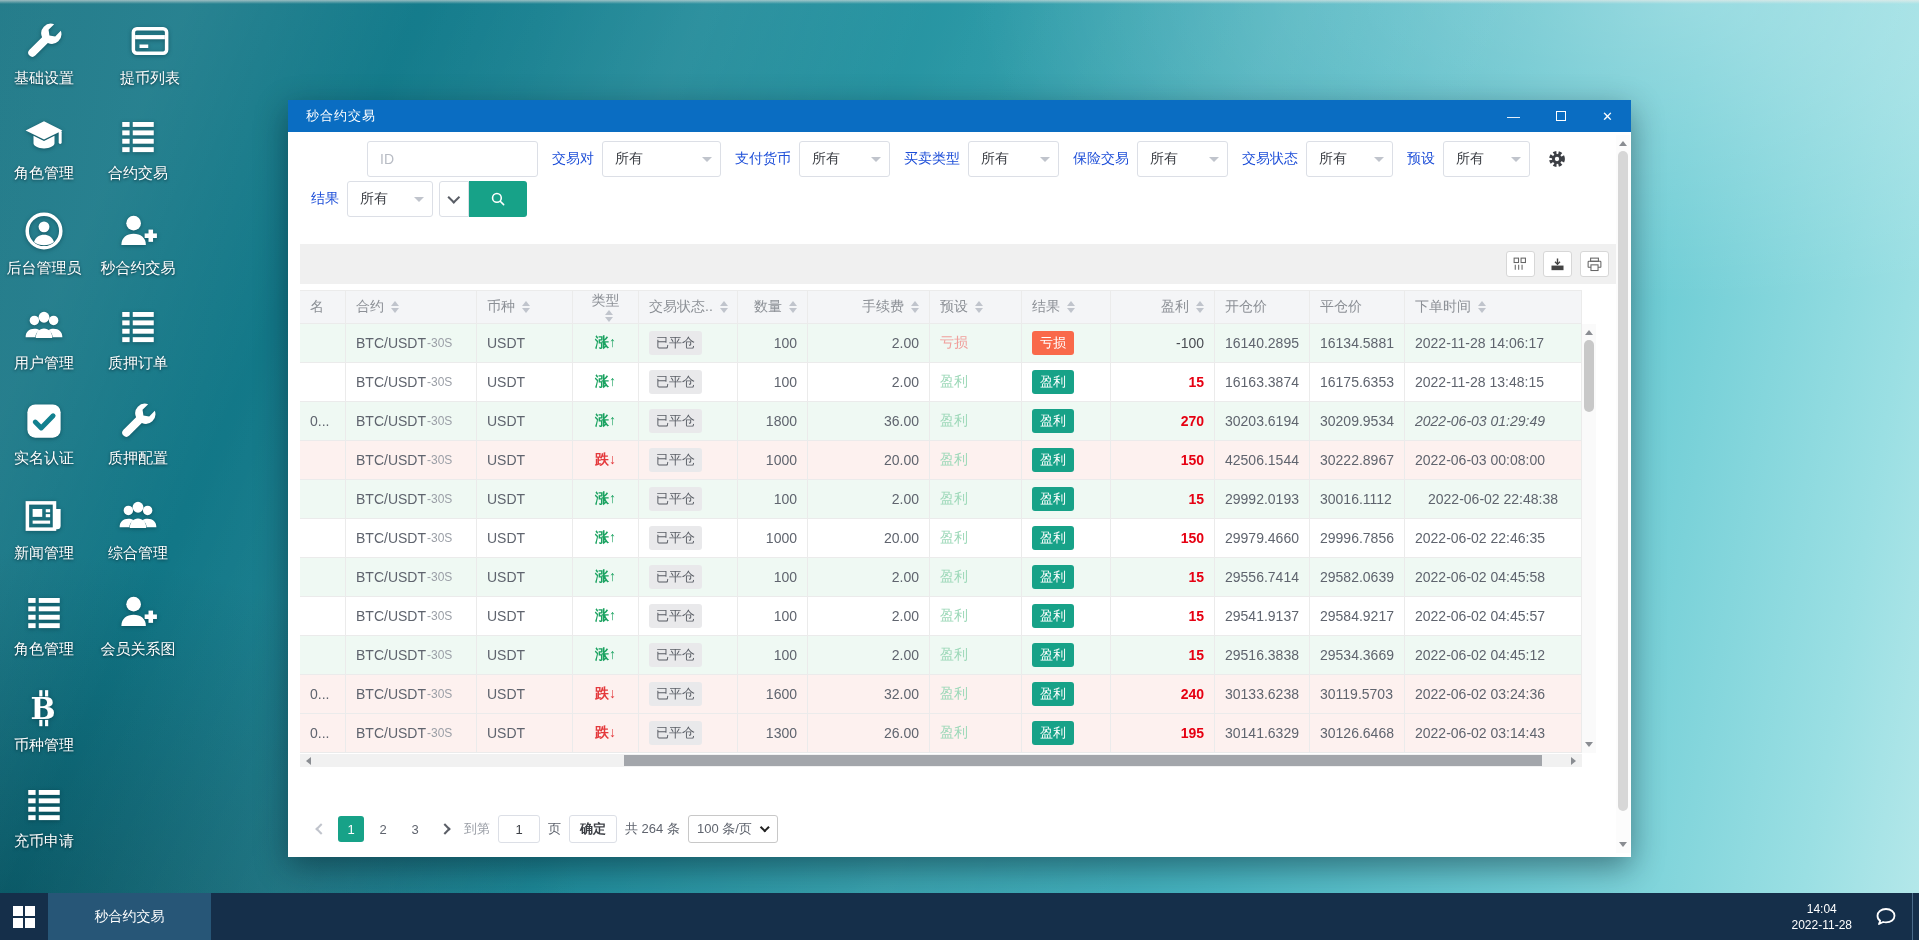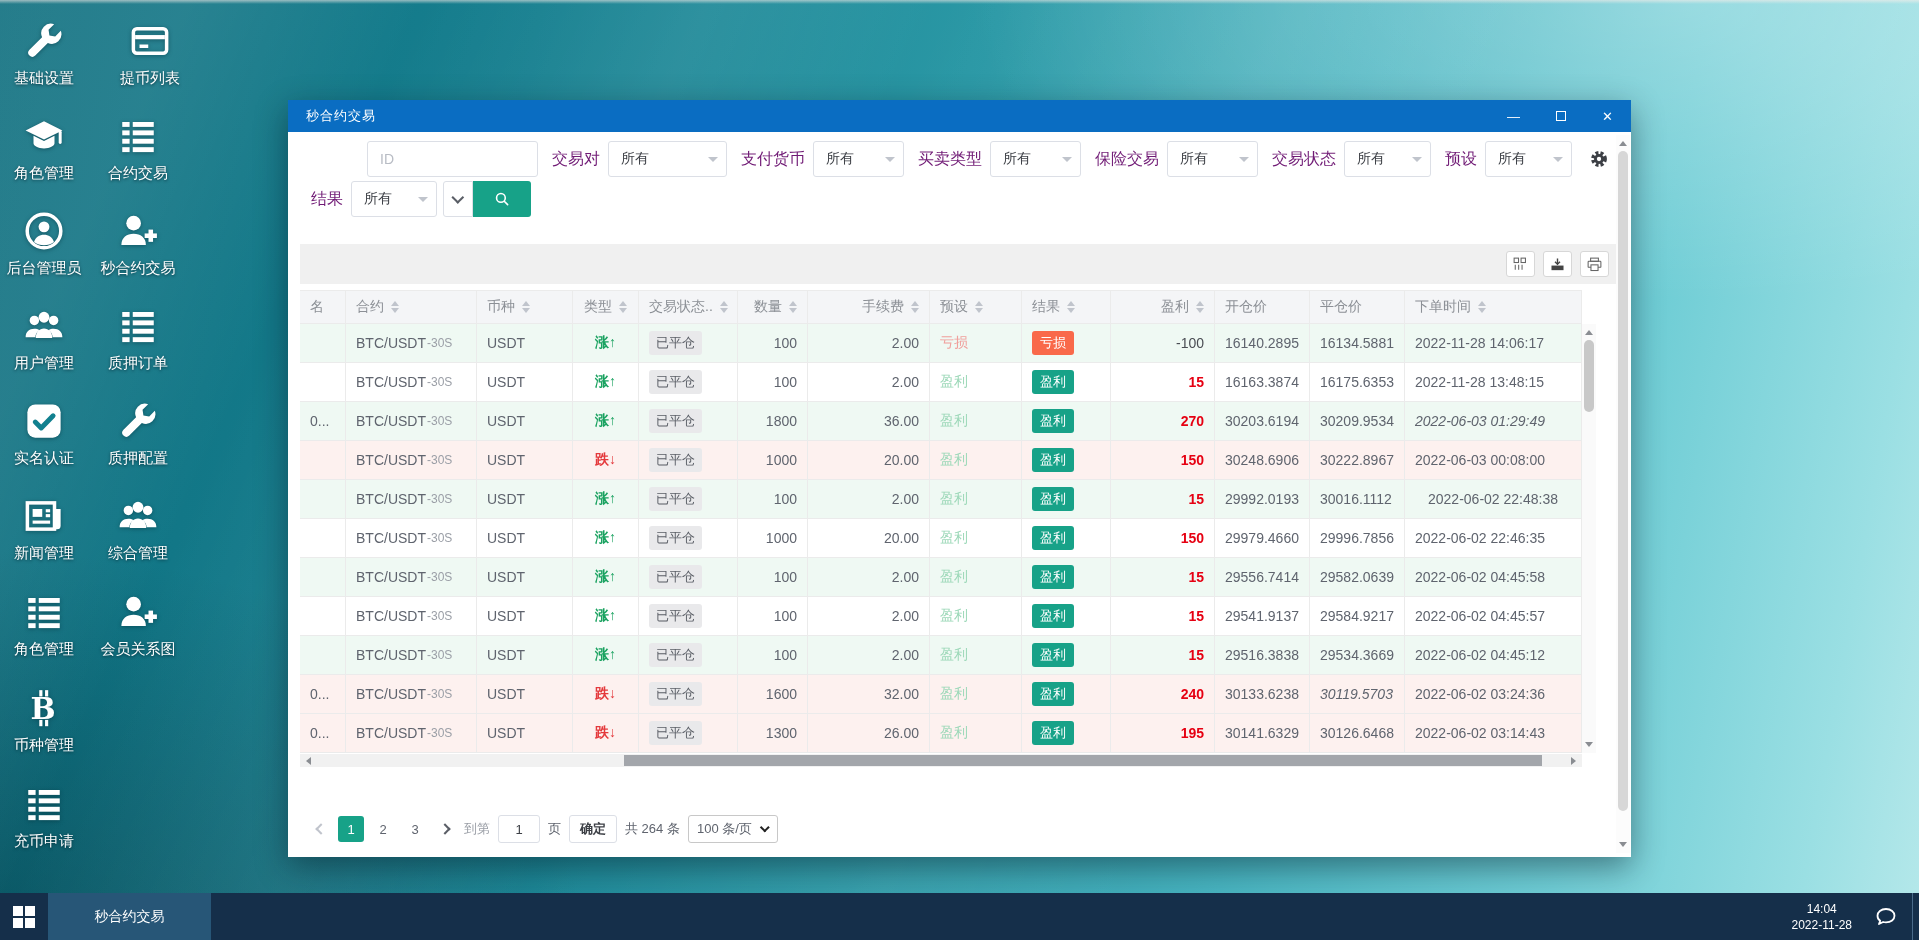--- a/index.html
+++ b/index.html
@@ -33,21 +33,21 @@
   .titlebar { height:32px; background:#0a6dc2; display:flex; align-items:center; color:#fff; }
   .titlebar .title { padding-left:18px; font-size:13px; letter-spacing:1px; }
   .titlebar .tb-btns { margin-left:auto; display:flex; height:100%; }
   .tb-btn { width:47px; height:100%; display:flex; align-items:center; justify-content:center;
     font-size:13px; color:#fff; cursor:pointer; }
   .tb-btn .maxbox { width:10px; height:10px; border:1px solid #fff; display:block; }
   .win-body { position:relative; width:100%; height:725px; background:#fff; overflow:hidden; }
   .frow { position:absolute; display:flex; align-items:center; height:36px; }
   .frow1 { left:0; top:9px; }
   .frow2 { left:23px; top:49px; }
-  .flabel { font-size:16px; color:#701a75; margin:0 8px 0 14px; white-space:nowrap;text-align:center; }
+  .flabel { font-size:14px; color:#1d4ed8; margin:0 8px 0 14px; white-space:nowrap;text-align:center; }
   .fsel { height:36px; border:1px solid #dcdfe6; border-radius:3px; background:#fff;
     display:flex; align-items:center; padding:0 8px 0 12px; font-size:14px; color:#3c3f45;
     cursor:pointer; }
   .fsel .val { flex:1; }
   .caret { width:0; height:0; border:5px solid transparent; border-top-color:#c0c4cc;
     margin:6px 0 0 14px; }
   .idinput { margin-left:79px; width:171px; height:36px; border:1px solid #dcdfe6;
     border-radius:3px; padding:0 12px; font-size:14px; color:#3c3f45;
     font-family:inherit; outline:none; }
   .idinput::placeholder { color:#b8bcc4; }
@@ -475,21 +475,21 @@
                 <i class="dn"></i>
               </span>
             </div>
             <div class="tcell" style="width: 96px;">
               <span>币种</span>
               <span class="sort">
                 <i class="up"></i>
                 <i class="dn"></i>
               </span>
             </div>
-            <div class="tcell al-center" style="width: 66px;">
+            <div class="tcell al-center" style="width: 66px; flex-direction: column;">
               <span>类型</span>
               <span class="sort">
                 <i class="up"></i>
                 <i class="dn"></i>
               </span>
             </div>
             <div class="tcell" style="width: 99px;">
               <span>交易状态..</span>
               <span class="sort">
                 <i class="up"></i>
@@ -697,21 +697,21 @@
             <div class="tcell" style="width: 92px;">
               <span class="preset-win">盈利</span>
             </div>
             <div class="tcell" style="width: 89px;">
               <span class="chip-result chip-win">盈利</span>
             </div>
             <div class="tcell al-right" style="width: 104px;">
               <span class="profit-pos">150</span>
             </div>
             <div class="tcell" style="width: 95px;">
-              <span>30248.6906</span>
+              <span>42506.1544</span>
             </div>
             <div class="tcell" style="width: 95px;">
               <span>30222.8967</span>
             </div>
             <div class="tcell" style="width: 177px;">
               <span>2022-06-03 00:08:00</span>
             </div>
           </div>
           <div class="trow drow row-green">
             <div class="tcell" style="width: 46px;">
@@ -951,21 +951,21 @@
             </div>
             <div class="tcell" style="width: 89px;">
               <span class="chip-result chip-win">盈利</span>
             </div>
             <div class="tcell al-right" style="width: 104px;">
               <span class="profit-pos">240</span>
             </div>
             <div class="tcell" style="width: 95px;">
               <span>30133.6238</span>
             </div>
-            <div class="tcell" style="width: 95px; font-style: italic;">
+            <div class="tcell" style="width: 95px;">
               <span>30119.5703</span>
             </div>
             <div class="tcell" style="width: 177px;">
               <span>2022-06-02 03:24:36</span>
             </div>
           </div>
           <div class="trow drow row-fall">
             <div class="tcell" style="width: 46px;">
               <span>0...</span>
             </div>

